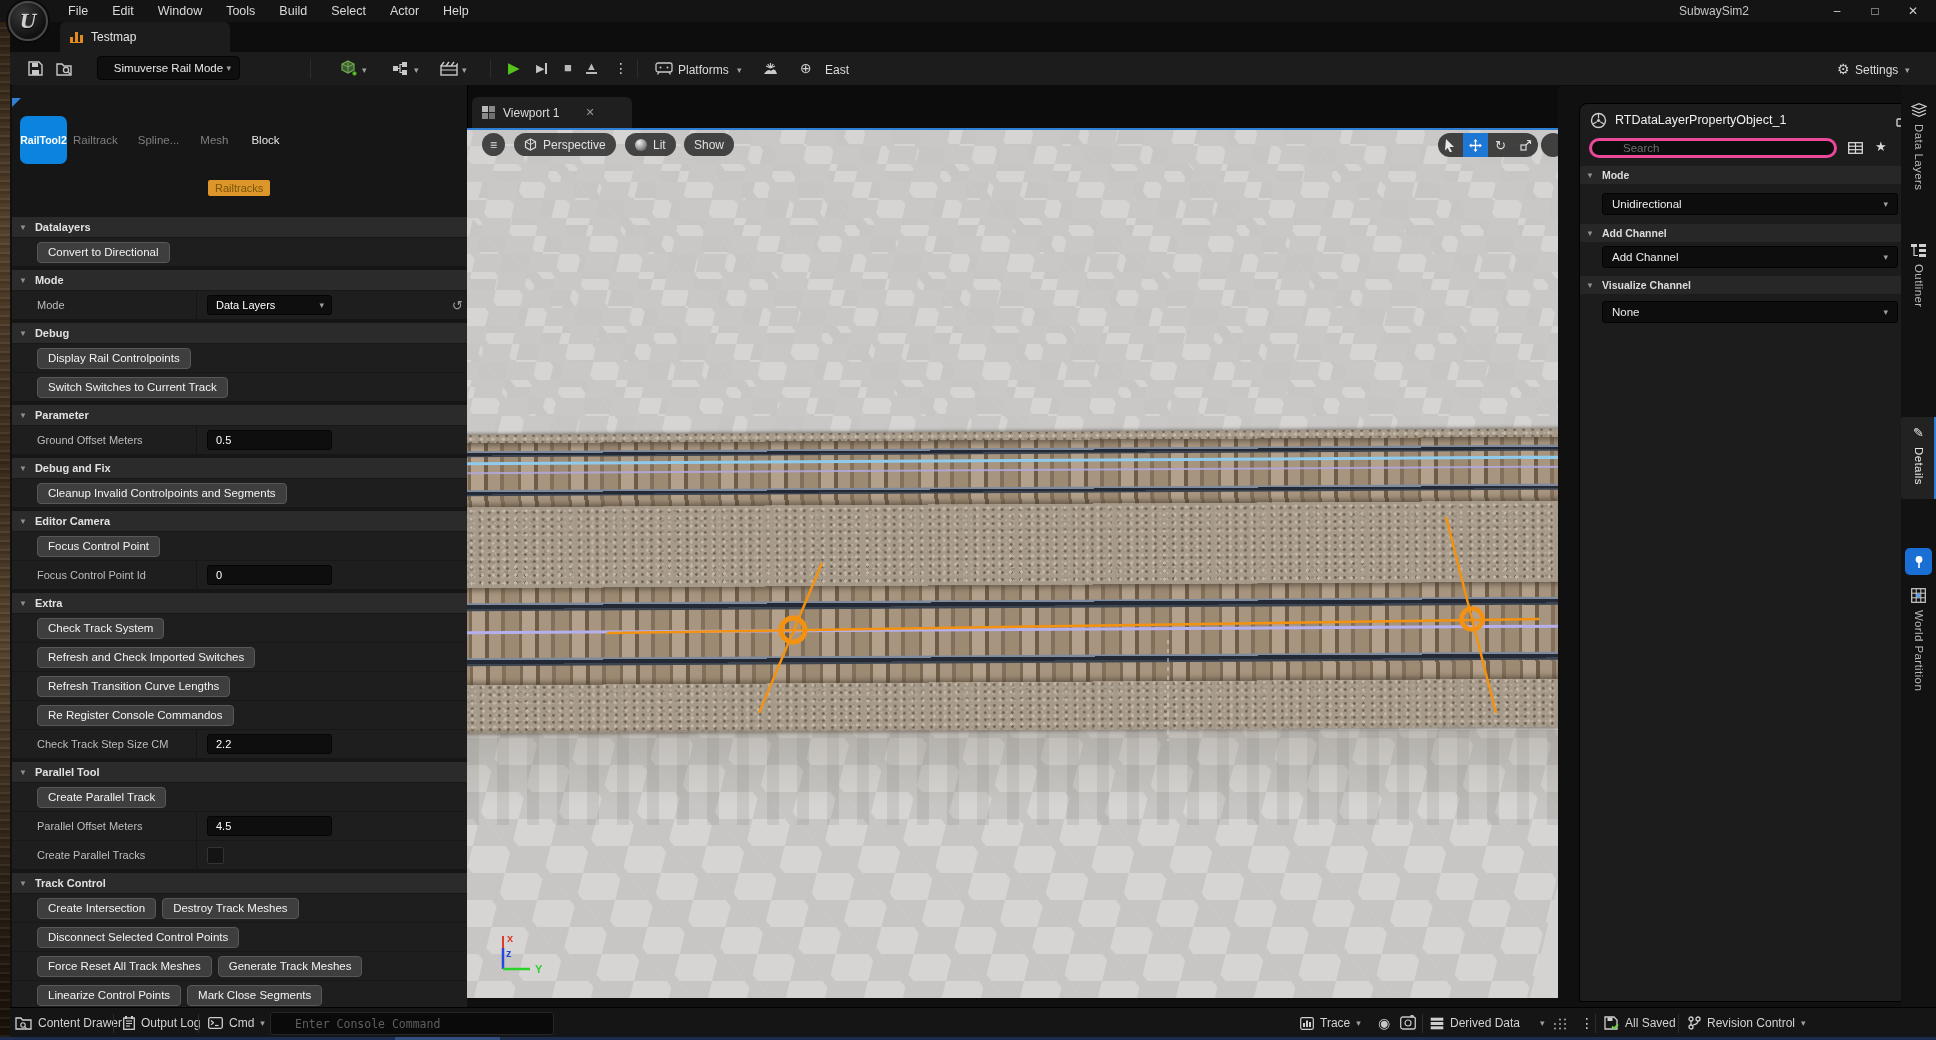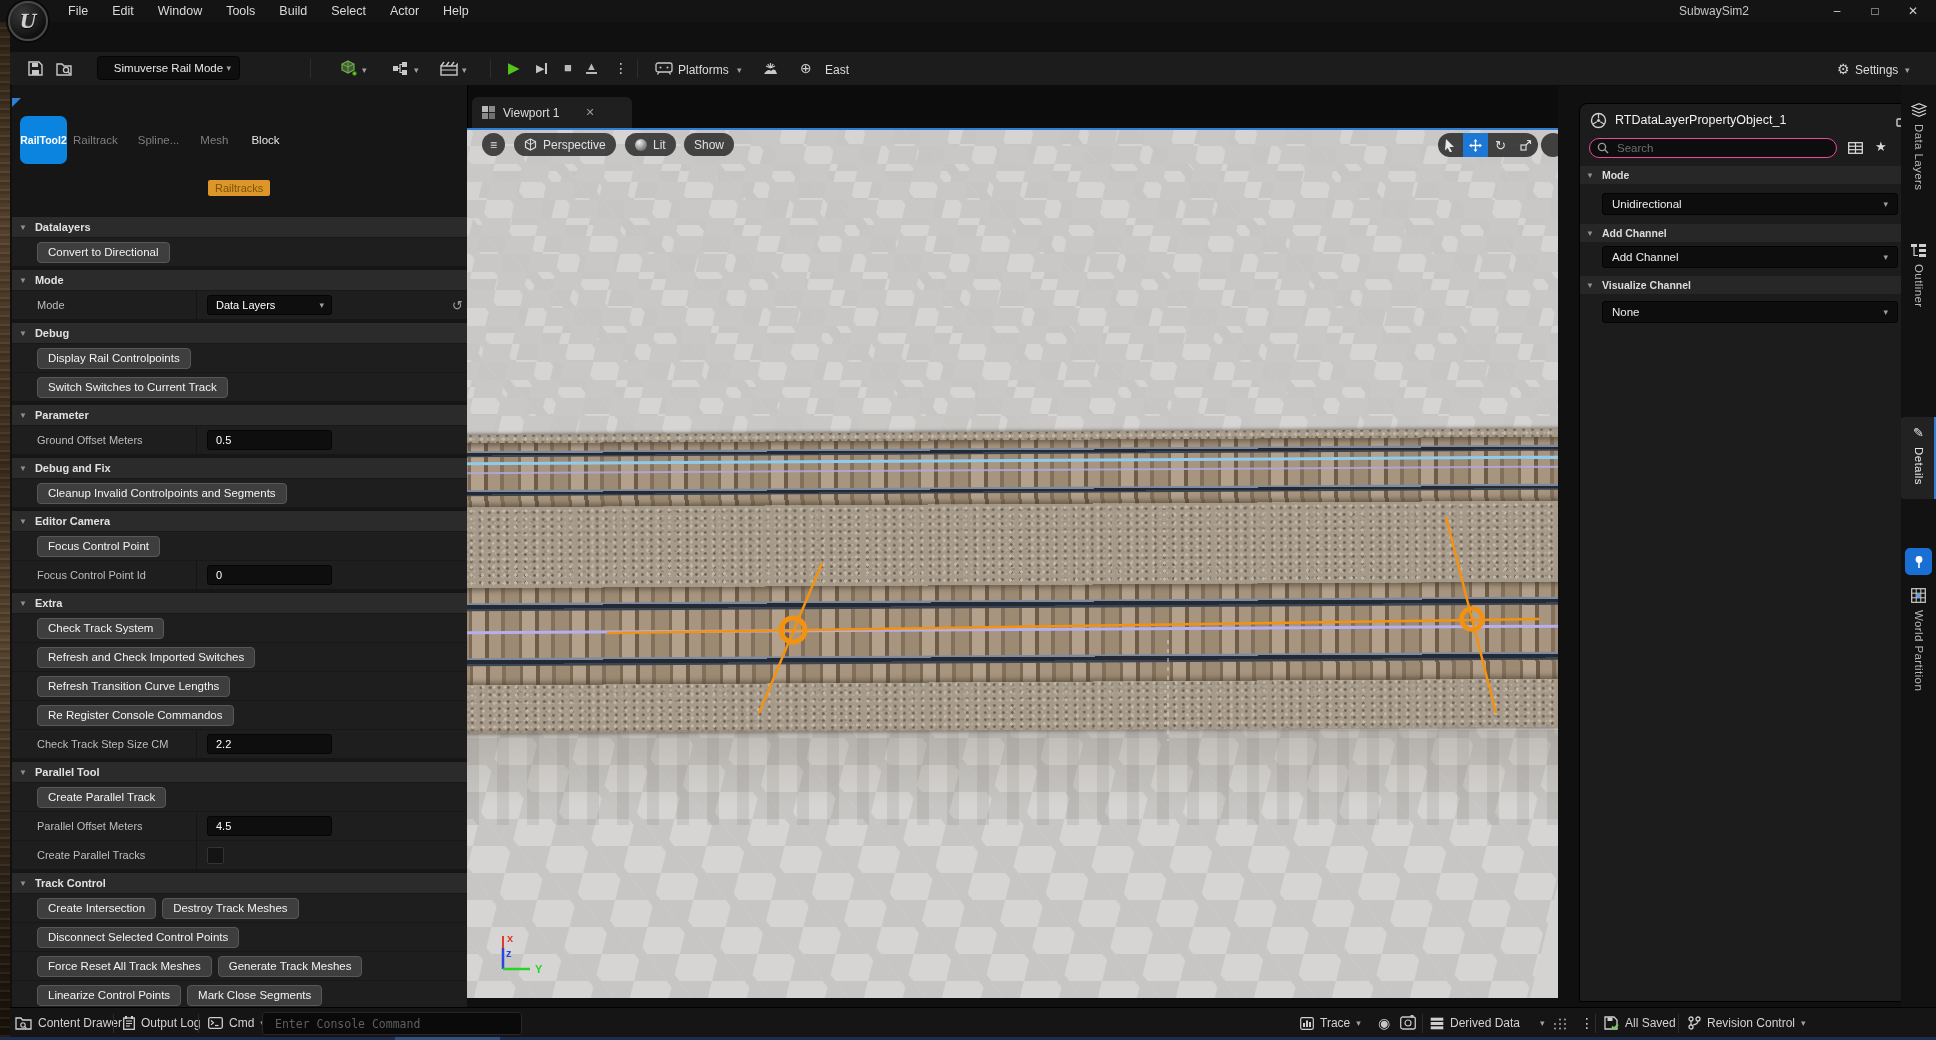--- a/index.html
+++ b/index.html
@@ -102,44 +102,44 @@
   .vp-pill.round{width:23px;justify-content:center;padding:0;}
   .lit-sphere{width:12px;height:12px;border-radius:50%;background:radial-gradient(circle at 35% 30%,#f0f0f0,#6e6e6e 75%);margin-right:6px;}
   .xf{position:absolute;top:3px;left:971px;height:24px;display:flex;border-radius:12px;overflow:hidden;}
   .xf-seg{width:25px;display:flex;align-items:center;justify-content:center;background:rgba(40,40,40,.85);color:#dadada;font-size:13px;}
   .xf-seg.active{background:#1d77d4;color:#fff;}
   .xf-extra{position:absolute;top:3px;left:1074px;width:24px;height:24px;border-radius:50%;background:rgba(40,40,40,.85);}
 
   
   .rp{position:absolute;left:1579px;top:103px;width:342px;height:899px;background:#1c1c1c;border:1px solid #000;border-radius:8px 0 0 0;box-sizing:border-box;}
   .rp-title{position:absolute;left:35px;top:9px;font-size:12.5px;color:#f0f0f0;}
-  .rp-search{position:absolute;left:9px;top:34px;width:248px;height:20px;border-radius:10px;background:#0d0d0d;border:1px solid #ec4899;
-    display:flex;align-items:center;box-sizing:border-box;}
+  .rp-search{position:absolute;left:9px;top:34px;width:248px;height:20px;border-radius:10px;background:#0d0d0d;border:3px solid #ec4899;
+    display:flex;align-items:center;box-sizing:border-box;flex-direction:column;}
   .rp-search input{background:transparent;border:none;outline:none;color:#cfcfcf;font-size:11.5px;width:180px;font-family:inherit;}
   .rp-search input::placeholder{color:#6f6f6f;}
   .rp-ico{position:absolute;top:36px;color:#d8d8d8;}
   .rp-sh{position:absolute;left:0;right:0;height:18px;background:#272727;display:flex;align-items:center;font-size:10.5px;font-weight:700;color:#dcdcdc;}
   .rp-sh .tri{margin:0 8px 0 6px;color:#8f8f8f;font-size:8px;}
   .rp-drop{position:absolute;left:22px;width:296px;height:22px;background:#0d0d0d;border:1px solid #040404;border-radius:3px;color:#ececec;
     font-size:11.5px;display:flex;align-items:center;padding-left:9px;box-sizing:border-box;}
   .rp-drop .chev{position:absolute;right:9px;color:#9f9f9f;font-size:9px;}
 
   
   .sb{position:absolute;left:1901px;top:85px;width:35px;height:922px;background:#121212;}
   .sb-tab{position:absolute;left:0;width:35px;display:flex;flex-direction:column;align-items:center;color:#b9b9b9;font-size:11.5px;}
   .sb-tab .vtxt{writing-mode:vertical-rl;margin-top:7px;letter-spacing:.4px;}
   .sb-tab.active{background:#222;padding:8px 0 14px;box-shadow:inset -2px 0 0 #2e7fd4;border-radius:3px 0 0 3px;color:#e8e8e8;}
   .sb-pin{position:absolute;left:4px;top:463px;width:27px;height:27px;background:#1a6fd4;border-radius:5px;display:flex;align-items:center;justify-content:center;}
 
   
   .status{position:absolute;left:10px;top:1007px;width:1926px;height:31px;background:#151515;border-top:1px solid #020202;font-size:12px;color:#d2d2d2;box-sizing:border-box;}
   .st-item{position:absolute;top:0;height:30px;display:flex;align-items:center;gap:6px;white-space:nowrap;}
   .st-div{position:absolute;top:6px;width:1px;height:19px;background:#2c2c2c;}
-  .console{position:absolute;left:252px;top:4px;width:234px;height:21px;background:#0a0a0a;border:1px solid #262626;border-radius:3px;
-    color:#bbb;font-family:"DejaVu Sans Mono",monospace;font-size:11.5px;padding:0 12px;outline:none;}
+  .console{position:absolute;left:260px;top:4px;width:234px;height:21px;background:#0a0a0a;border:1px solid #262626;border-radius:3px;
+    color:#bbb;font-family:"DejaVu Sans Mono",monospace;font-size:11.5px;padding:0 24px;outline:none;}
   .console::placeholder{color:#5f5f5f;}
   .chev{color:#9f9f9f;font-size:9px;}
   .taskbar{position:absolute;left:0;top:1037px;width:1936px;height:3px;background:#1b2c4f;}
   .taskbar i{position:absolute;left:395px;top:0;width:105px;height:3px;background:#31507f;}
 </style>
 </head>
 <body>
 
 <div id="app">
 
@@ -161,20 +161,31 @@
       <span class="win-btn">–</span>
       <span class="win-btn">□</span>
       <span class="win-btn">✕</span>
     </div>
   </div>
 
   <div class="logo">
       <span>U</span>
     </div>
 
+  <div class="tabrow">
+    <div class="doc-tab">
+      <svg width="13" height="12" viewBox="0 0 13 12" style="margin-left:10px;">
+        <rect x="0" y="6" width="3" height="5" fill="#e08b1d"></rect>
+          <rect x="5" y="1" width="3" height="10" fill="#e08b1d"></rect>
+          <rect x="10" y="4" width="3" height="7" fill="#e08b1d"></rect>
+          <rect x="0" y="11" width="13" height="1" fill="#e08b1d"></rect>
+      </svg>
+      <span class="lbl">Testmap</span>
+    </div>
+  </div>
 
   <div class="toolbar">
     <svg class="abs" style="left:18px;top:9px;" width="15" height="15" viewBox="0 0 15 15">
       <path d="M1 1 h10 l3 3 v10 h-13 z" fill="none" stroke="#c8c8c8" stroke-width="1.4"></path>
         <rect x="4" y="9" width="7" height="5" fill="#c8c8c8"></rect>
         <rect x="4" y="2" width="6" height="4" fill="#c8c8c8"></rect>
     </svg>
     <svg class="abs" style="left:46px;top:9px;" width="18" height="15" viewBox="0 0 18 15">
       <path d="M1 3 h5 l2 2 h7 v9 h-14 z" fill="none" stroke="#c8c8c8" stroke-width="1.4"></path>
         <circle cx="10" cy="9" r="2.6" fill="none" stroke="#c8c8c8" stroke-width="1.3"></circle>

